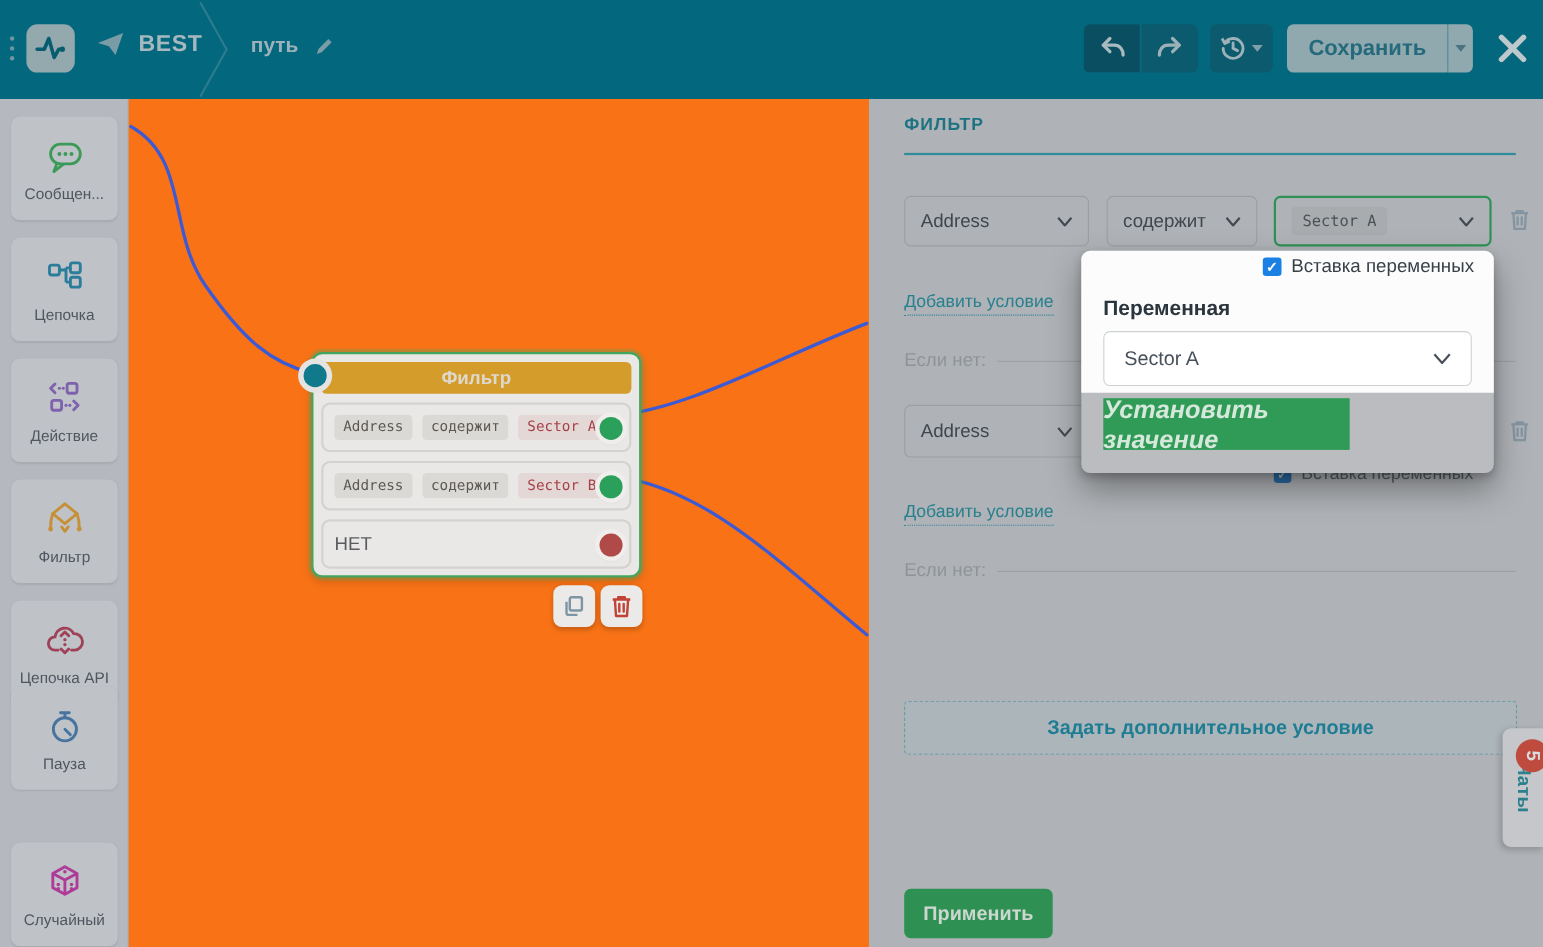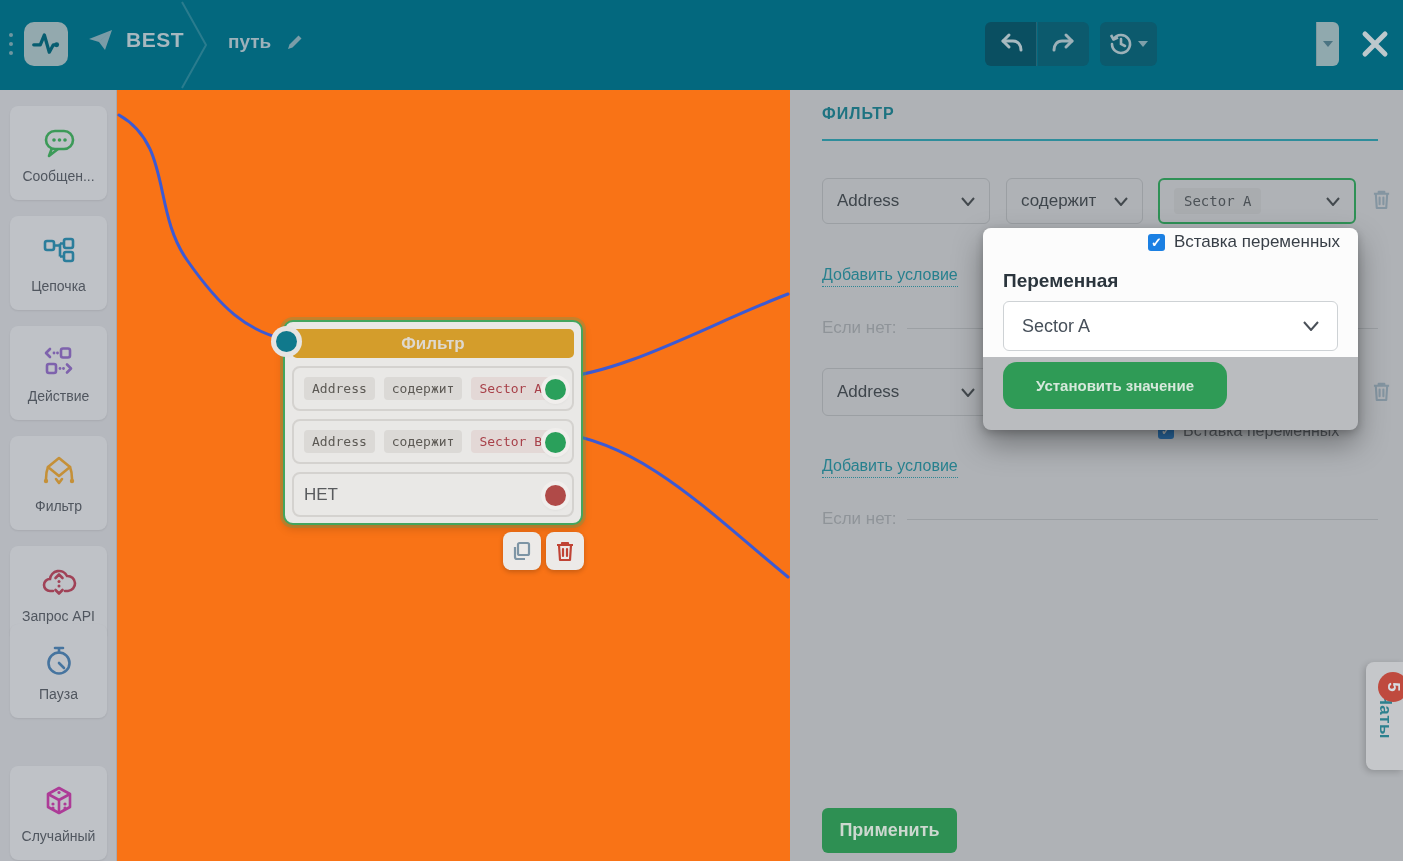--- a/index.html
+++ b/index.html
@@ -83,21 +83,21 @@
 
   
   .popup { position:absolute; left:983px; top:228px; width:375px; height:202px; border-radius:8px; background:#babcbf; box-shadow:0 14px 30px rgba(0,0,0,.35), 0 3px 8px rgba(0,0,0,.2); z-index:20; }
   .popup-white { position:absolute; left:0; top:0; width:375px; height:129px; background:#fcfcfc; border-radius:8px 8px 0 0; }
   .popup-check { position:absolute; top:4px; right:18px; display:flex; align-items:center; gap:9px; }
   .popup-check .box { width:17px; height:17px; background:#1b80e3; border-radius:3px; color:#fff; font-size:13px; font-weight:bold; display:flex; align-items:center; justify-content:center; }
   .popup-check .lb { font-size:17px; color:#383f47; }
   .popup-heading { position:absolute; left:20px; top:42px; font-size:19px; font-weight:bold; color:#2b353d; }
   .popup-select { position:absolute; left:20px; top:73px; width:335px; height:50px; background:#fff; border:1px solid #ced2d5; border-radius:6px; display:flex; align-items:center; justify-content:space-between; padding:0 18px; font-size:18px; color:#47505a; }
   .popup-select .chev { color:#4a5058; display:flex; }
-  .popup-setbtn { position:absolute; left:20px; top:134px; width:224px; height:47px; background:#2f9b56; border-radius:14px; display:flex; align-items:center; justify-content:center; font-size:15px; font-weight:bold; color:#d6e8db; }
+  .popup-setbtn { position:absolute; left:20px; top:134px; width:224px; height:47px; background:#2f9b56; border-radius:0; display:flex; align-items:center; justify-content:center; font-size:23px; font-weight:bold; color:#d6e8db;font-style:italic; }
 </style>
 </head>
 <body>
 
 <div class="screen">
 
   <svg class="canvas-svg" width="673" height="771">
     <path d="M2,25 C55,55 35,120 70,170 S130,240 166,249" fill="none" stroke="#3c5ad4" stroke-width="3" stroke-linecap="round"></path>
     <path d="M440,288 C510,282 590,235 671,204" fill="none" stroke="#3c5ad4" stroke-width="3" stroke-linecap="round"></path>
     <path d="M440,343 C525,352 595,425 671,487" fill="none" stroke="#3c5ad4" stroke-width="3" stroke-linecap="round"></path>
@@ -144,20 +144,21 @@
       </svg>
     </div>
     <div class="hbtn btn-history">
       <svg width="24" height="24" viewBox="0 0 24 24">
         <path d="M4.5,7 A9,9 0 1 1 3,12" fill="none" stroke="#9db1b8" stroke-width="2.6" stroke-linecap="round"></path>
         <polyline points="2,3 4.5,7.5 9,5.5" fill="none" stroke="#9db1b8" stroke-width="2.6" stroke-linejoin="round"></polyline>
         <polyline points="12,7 12,12 16,14" fill="none" stroke="#9db1b8" stroke-width="2.6" stroke-linecap="round"></polyline>
       </svg>
       <span class="caret-down"></span>
     </div>
+    <div class="hbtn btn-save">Сохранить</div>
     <div class="hbtn btn-save-caret">
       <span class="caret-down"></span>
     </div>
     <div class="hbtn btn-close">
       <svg width="32" height="32" viewBox="0 0 32 32">
         <path d="M6,6 L26,26 M26,6 L6,26" stroke="#bdc8cc" stroke-width="5" stroke-linecap="round"></path>
       </svg>
     </div>
   </div>
 
@@ -205,21 +206,21 @@
       <span class="lbl">Фильтр</span>
     </div>
     <div class="side-item" style="top:456px">
       <svg width="40" height="40" viewBox="0 0 40 40">
         <path d="M14,28 H11 A6,6 0 0 1 11,16 A9,9 0 0 1 28,13 A6,6 0 0 1 29,28 H26" fill="none" stroke="#a04257" stroke-width="2.6" stroke-linecap="round"></path>
         <polyline points="16.5,15 20,11.5 23.5,15" fill="none" stroke="#a04257" stroke-width="2.6" stroke-linecap="round" stroke-linejoin="round"></polyline>
         <circle cx="20" cy="18.5" r="1.5" fill="#a04257"></circle>
           <circle cx="20" cy="23" r="1.5" fill="#a04257"></circle>
         <polyline points="16.5,27 20,30.5 23.5,27" fill="none" stroke="#a04257" stroke-width="2.6" stroke-linecap="round" stroke-linejoin="round"></polyline>
       </svg>
-      <span class="lbl">Запрос API</span>
+      <span class="lbl">Цепочка API</span>
     </div>
     <div class="side-item" style="top:534px">
       <svg width="40" height="40" viewBox="0 0 40 40">
         <circle cx="20" cy="22" r="10.5" fill="none" stroke="#46749f" stroke-width="2.6"></circle>
         <path d="M20,11.5 V8 M16,7 H24" fill="none" stroke="#46749f" stroke-width="2.6" stroke-linecap="round"></path>
         <path d="M20,22 L25,27" fill="none" stroke="#46749f" stroke-width="2.6" stroke-linecap="round"></path>
       </svg>
       <span class="lbl">Пауза</span>
     </div>
     <div class="side-item" style="top:676px">
@@ -331,20 +332,21 @@
       <span class="lb">Вставка переменных</span>
     </div>
 
     <a class="add-link link2">Добавить условие</a>
     <div class="else-row else2">
       <span>Если нет:</span>
         <div class="line"></div>
     </div>
 
 
+    <div class="extra-btn">Задать дополнительное условие</div>
     <div class="apply-btn">Применить</div>
   </div>
 
   <div class="chats-tab">
     <span class="chats-label">Чаты</span>
   </div>
   <div class="chats-badge">5</div>
 
   <div class="popup">
     <div class="popup-white"></div>

